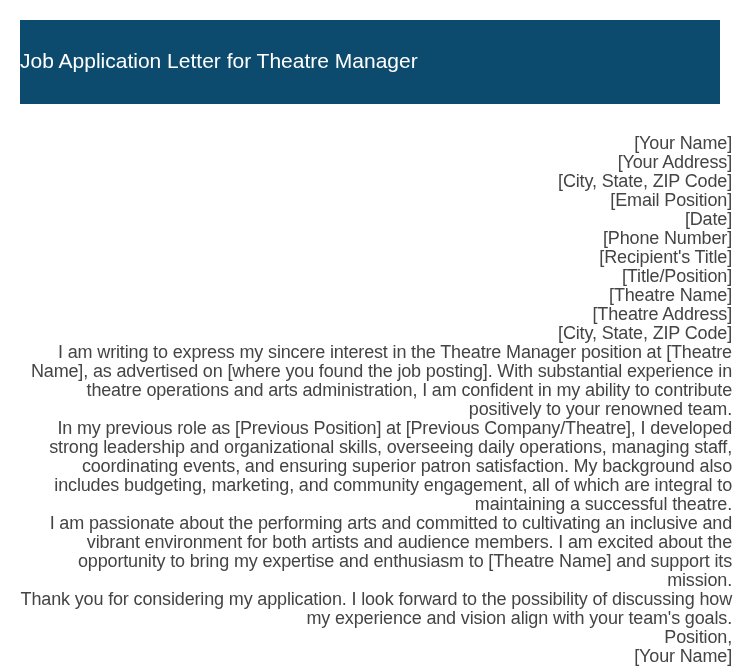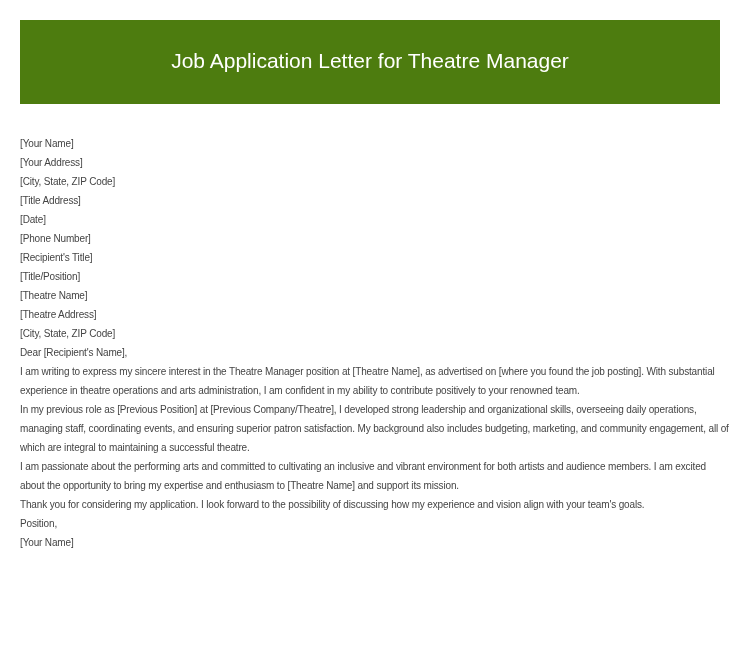--- a/index.html
+++ b/index.html
@@ -13,42 +13,43 @@
       overflow: hidden;
       position: relative;
       font-family: "Liberation Sans", sans-serif;
     }
     .header {
       position: absolute;
       left: 20px;
       top: 20px;
       width: 700px;
       height: 84px;
-      background: #4d7c0f;
+      background: #0c4a6e;
       display: flex;
       align-items: center;
-      justify-content: center;
+      justify-content: flex-start;
     }
     .header-title {
       color: #ffffff;
       font-size: 21px;
       letter-spacing: 0px;
       font-family: "Liberation Sans", sans-serif;
       margin-top: -2px;
     }
     .letter {
       position: absolute;
       left: 20px;
       top: 134px;
       width: 712px;
       color: #444444;
-      font-size: 10px;
+      font-size: 18px;
       line-height: 19px;
       letter-spacing: -0.15px;
       font-family: "Liberation Sans", sans-serif;
+      text-align: right;
     }
     .line {
       display: block;
       white-space: pre;
     }
     .para {
       display: block;
     }
   </style>
 </head>
@@ -56,31 +57,30 @@
 
 <div class="header">
   <div class="header-title">Job Application Letter for Theatre Manager</div>
 </div>
 
 <div class="letter">
   <div>
     <span class="line">[Your Name]</span>
     <span class="line">[Your Address]</span>
     <span class="line">[City, State, ZIP Code]</span>
-    <span class="line">[Title Address]</span>
+    <span class="line">[Email Position]</span>
     <span class="line">[Date]</span>
     <span class="line">[Phone Number]</span>
   </div>
   <div>
     <span class="line">[Recipient's Title]</span>
     <span class="line">[Title/Position]</span>
     <span class="line">[Theatre Name]</span>
     <span class="line">[Theatre Address]</span>
     <span class="line">[City, State, ZIP Code]</span>
   </div>
-  <span class="line">Dear [Recipient's Name],</span>
   <span class="para">I am writing to express my sincere interest in the Theatre Manager position at [Theatre Name], as advertised on [where you found the job posting]. With substantial experience in theatre operations and arts administration, I am confident in my ability to contribute positively to your renowned team.</span>
   <span class="para">In my previous role as [Previous Position] at [Previous Company/Theatre], I developed strong leadership and organizational skills, overseeing daily operations, managing staff, coordinating events, and ensuring superior patron satisfaction. My background also includes budgeting, marketing, and community engagement, all of which are integral to maintaining a successful theatre.</span>
   <span class="para">I am passionate about the performing arts and committed to cultivating an inclusive and vibrant environment for both artists and audience members. I am excited about the opportunity to bring my expertise and enthusiasm to [Theatre Name] and support its mission.</span>
   <span class="para">Thank you for considering my application. I look forward to the possibility of discussing how my experience and vision align with your team's goals.</span>
   <span class="line">Position,</span>
   <span class="line">[Your Name]</span>
 </div>
 
 </body></html>

